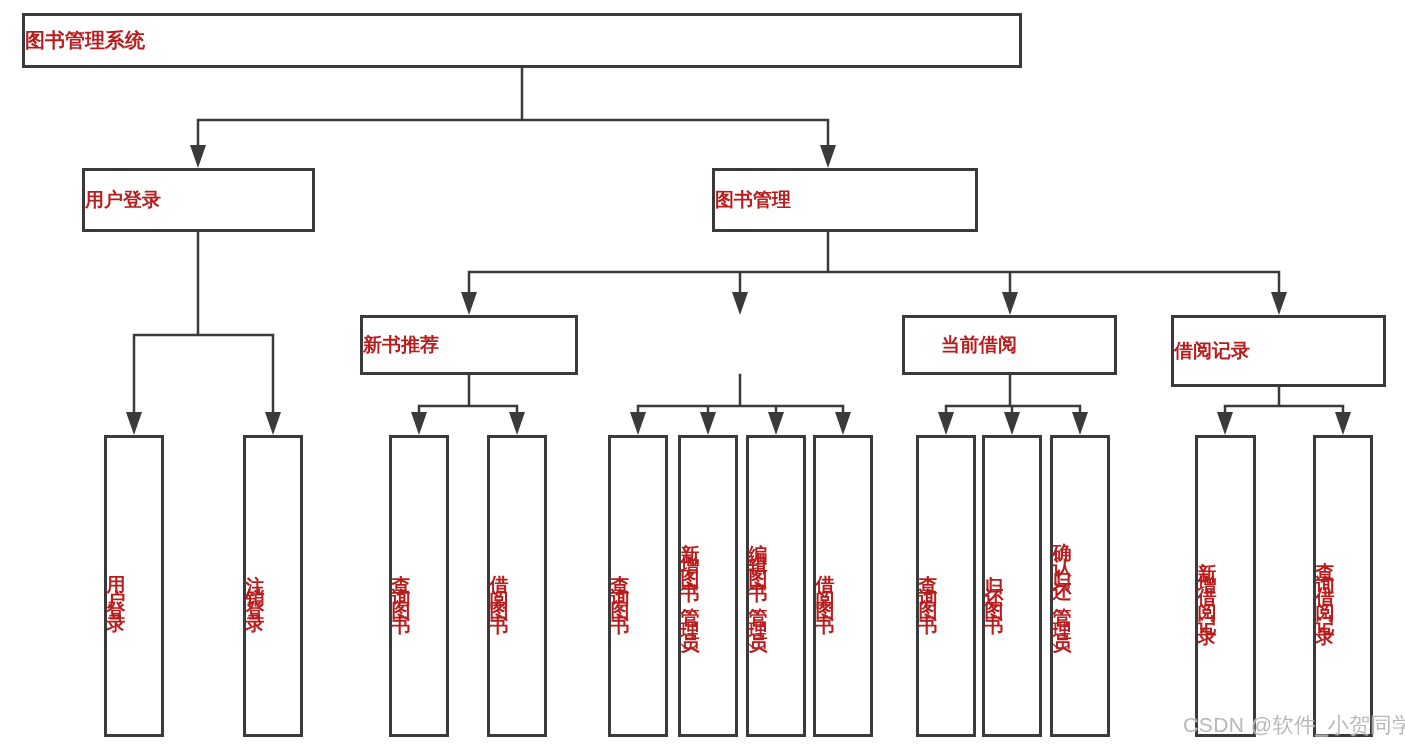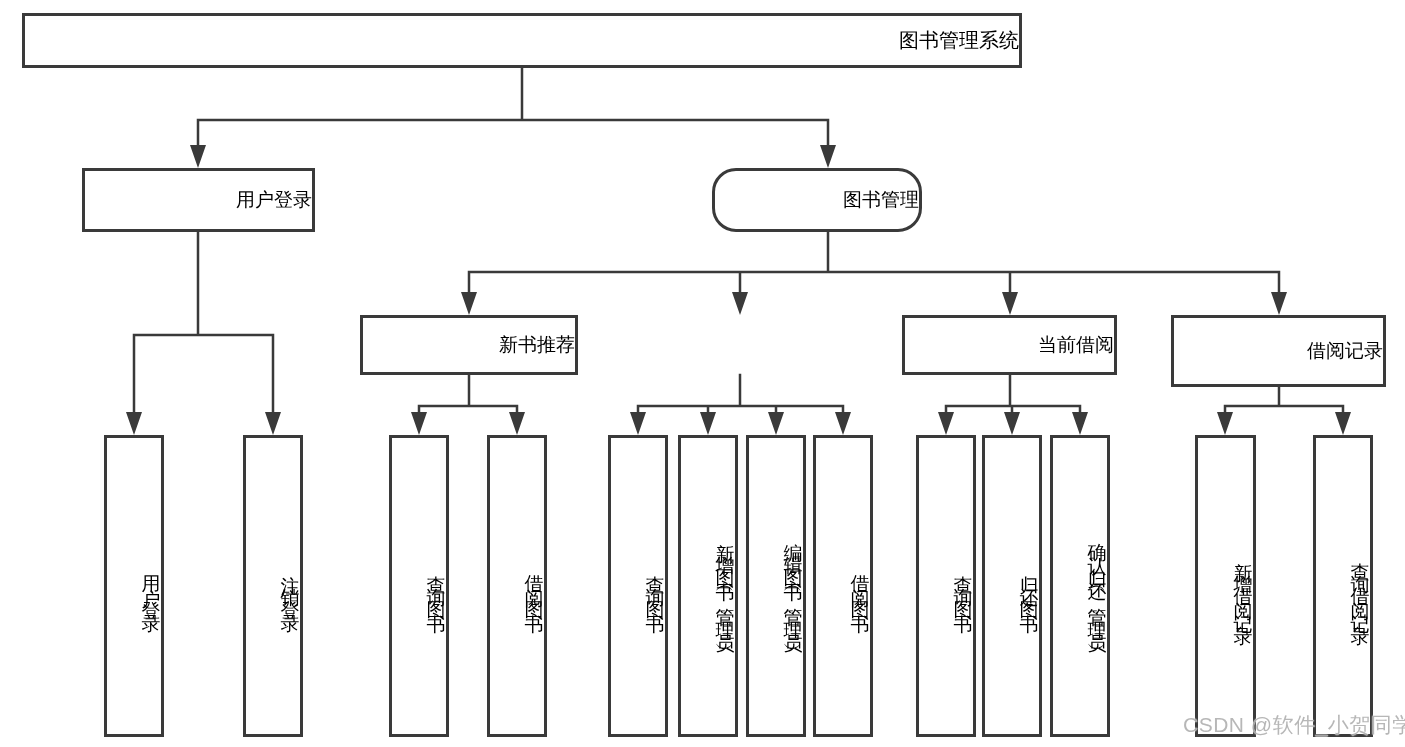--- a/index.html
+++ b/index.html
@@ -18,25 +18,26 @@
     left: 0; top: 0;
     width: 1405px; height: 747px;
   }
   .node {
     position: absolute;
     box-sizing: border-box;
     background: #ffffff;
     border: 3px solid #3a3a3a;
     display: flex;
     align-items: center;
-    justify-content: flex-end;
+    justify-content: flex-start;
     text-align: center;
     font-size: 19px;
-    color: #000000;
+    color: #b91c1c;
     z-index: 2;
+    font-weight: bold;
   }
   .node.root { font-size: 20px; }
   .leaf span {
     writing-mode: vertical-rl;
     text-orientation: mixed;
     letter-spacing: 13px;
     line-height: 1;
     white-space: nowrap;
   }
   .watermark {
@@ -114,28 +115,28 @@
       M1343 435 L1335 412 L1351 412 Z"></path>
   </svg>
 
   <div class="node root" style="left:22px; top:13px; width:1000px; height:55px;">
     <span>图书管理系统</span>
   </div>
 
   <div class="node" style="left:82px; top:168px; width:233px; height:64px;">
     <span>用户登录</span>
   </div>
-  <div class="node" style="left:712px; top:168px; width:210px; height:64px;border-radius:24px;">
+  <div class="node" style="left:712px; top:168px; width:266px; height:64px;">
     <span>图书管理</span>
   </div>
 
   <div class="node" style="left:360px; top:315px; width:218px; height:60px;">
     <span>新书推荐</span>
   </div>
-  <div class="node" style="left:902px; top:315px; width:215px; height:60px;">
+  <div class="node" style="left:902px; top:315px; width:215px; height:60px;padding-left:36px;">
     <span>当前借阅</span>
   </div>
   <div class="node" style="left:1171px; top:315px; width:215px; height:72px;">
     <span>借阅记录</span>
   </div>
 
   <div class="node leaf" style="left:104px; top:435px; width:60px; height:302px;">
     <span>用户登录</span>
   </div>
   <div class="node leaf" style="left:243px; top:435px; width:60px; height:302px;">

